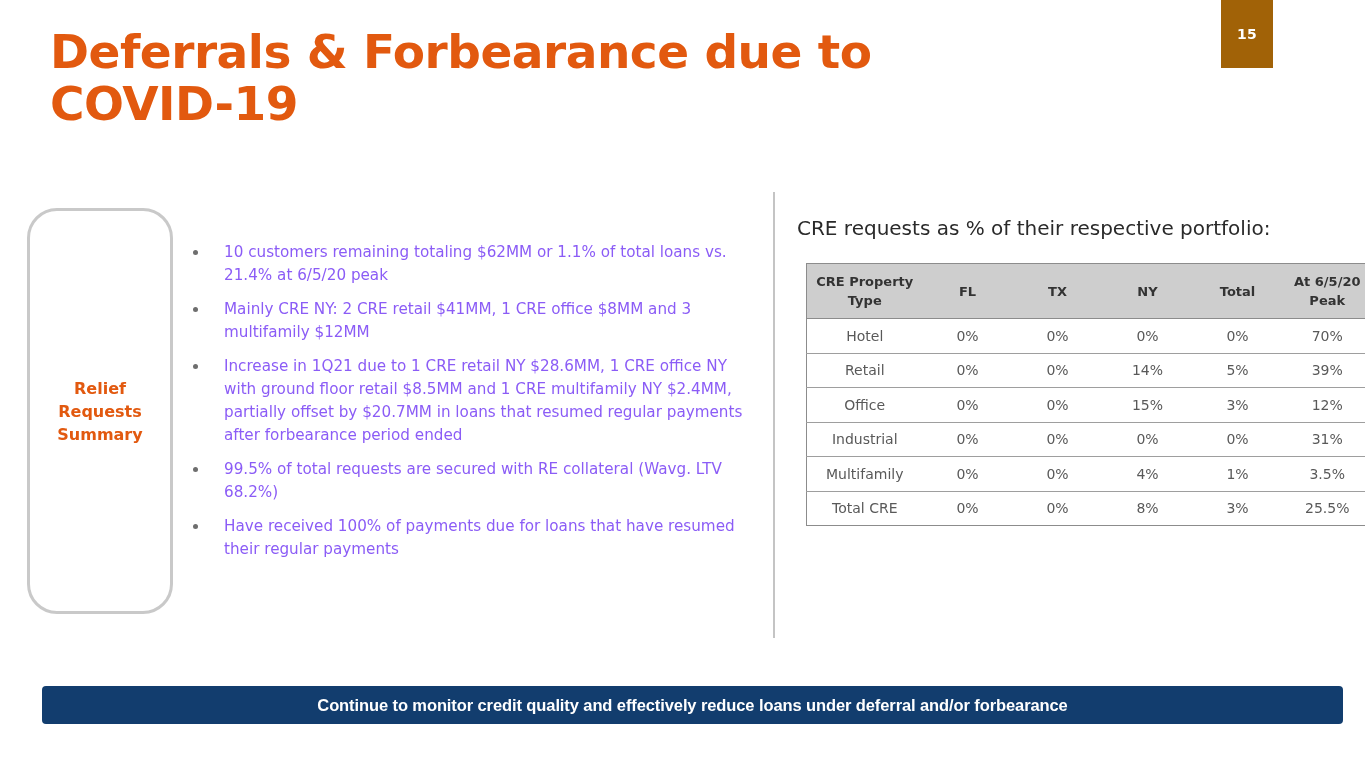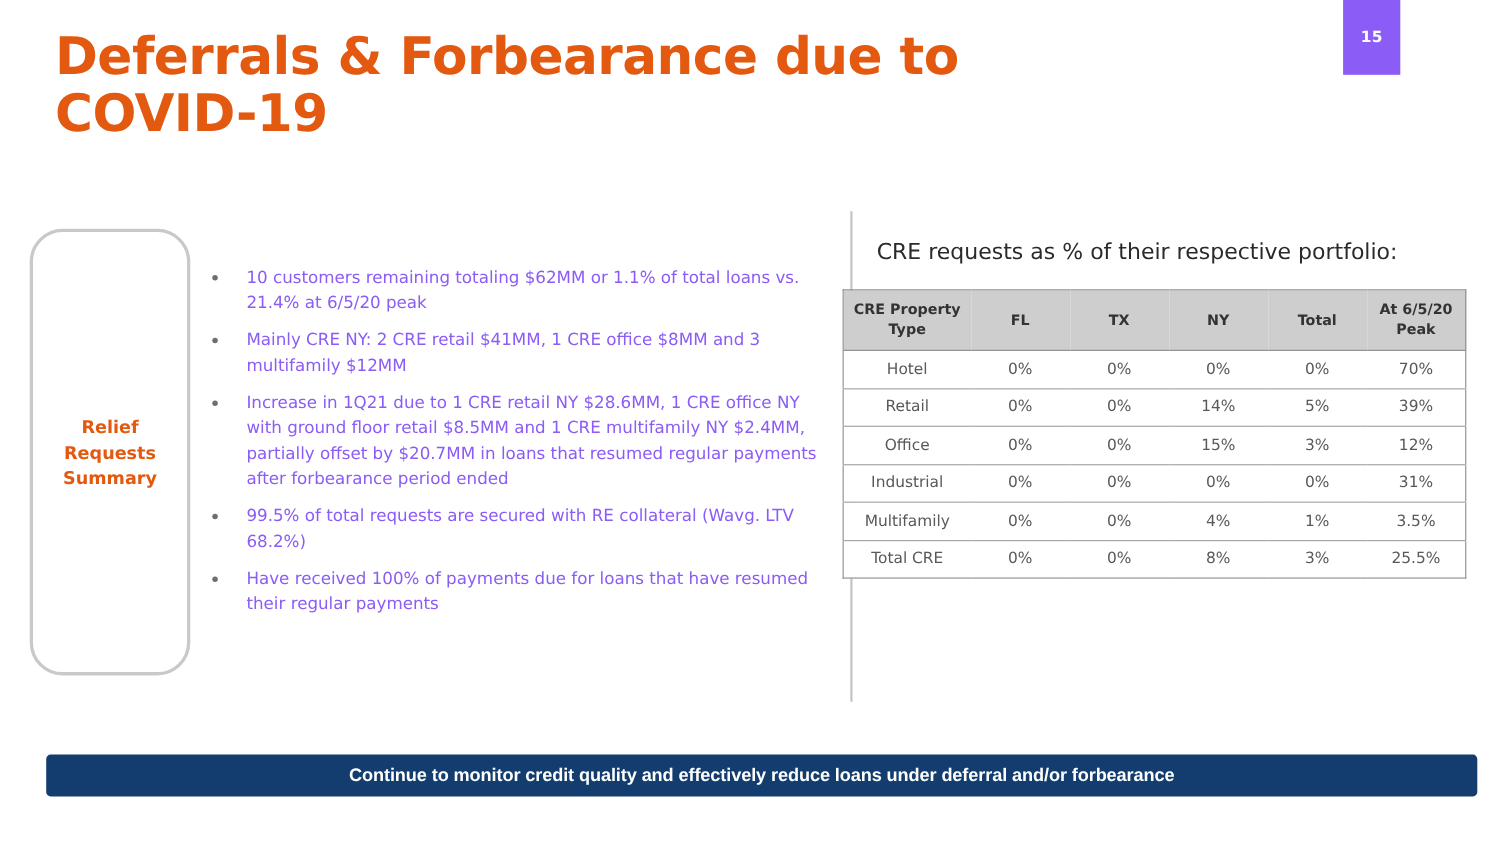--- a/index.html
+++ b/index.html
@@ -18,21 +18,21 @@
     background: #ffffff;
   }
 
   
   .page-badge {
     position: absolute;
     left: 1221px;
     top: 0px;
     width: 52px;
     height: 68px;
-    background: #8b5cf6;
+    background: #a16207;
     color: #ffffff;
     font-family: "DejaVu Sans", sans-serif;
     font-weight: bold;
     font-size: 14px;
     display: flex;
     align-items: center;
     justify-content: center;
     letter-spacing: 0.2px;
   }
 
@@ -116,21 +116,21 @@
     position: absolute;
     left: 797px;
     top: 217px;
     color: #2A2A2A;
     font-family: "DejaVu Sans", sans-serif;
     font-size: 20px;
     line-height: 22px;
   }
   .cre-table-wrap {
     position: absolute;
-    left: 747px;
+    left: 787px;
     top: 263px;
     width: 566px;
     padding-left: 19px;
   }
   table.cre-table {
     width: 566px;
     border-collapse: collapse;
     table-layout: fixed;
     border-left: 1px solid #8C8C8C;
     border-right: 1px solid #8C8C8C;

